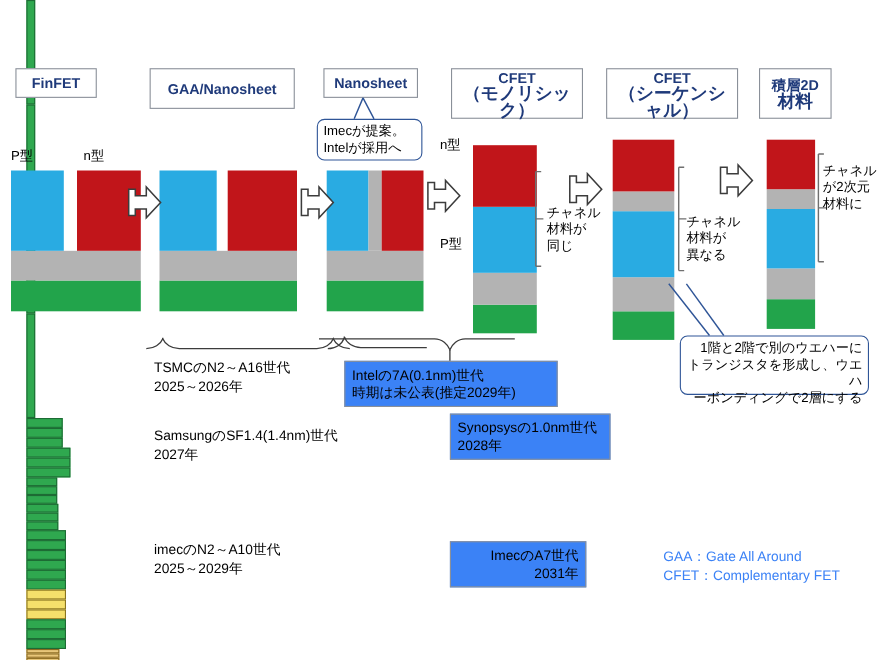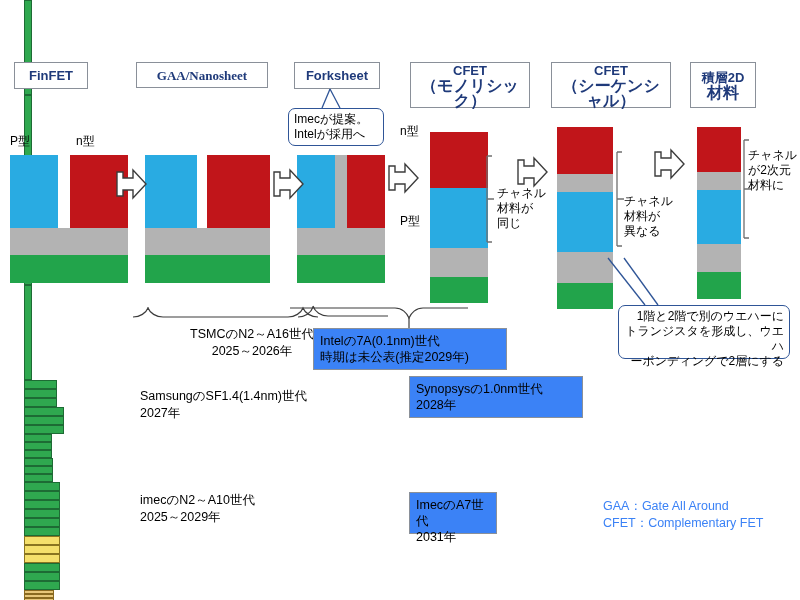--- a/index.html
+++ b/index.html
@@ -90,26 +90,26 @@
 </style>
 </head>
 <body>
 
 <div id="stage">
 
   <div class="titlebox" style="left:14px;top:62px;width:74px;height:27px;">
     <span>FinFET</span>
   </div>
 
-  <div class="titlebox" style="left:136px;top:62px;width:132px;height:26px;font-family:Liberation Serif, serif;">
+  <div class="titlebox" style="left:136px;top:62px;width:132px;height:37px;">
     <span>GAA/Nanosheet</span>
   </div>
 
   <div class="titlebox" style="left:294px;top:62px;width:86px;height:27px;">
-    <span>Forksheet</span>
+    <span>Nanosheet</span>
   </div>
 
   <div class="titlebox" style="left:410px;top:62px;width:120px;height:46px;">
     <span>CFET</span>
     <span class="sub">（モノリシック）</span>
   </div>
 
   <div class="titlebox" style="left:551px;top:62px;width:120px;height:46px;">
     <span>CFET</span>
     <span class="sub">（シーケンシャル）</span>
@@ -223,32 +223,32 @@
 
   </div>
   <div class="note" style="left:748px;top:148px;width:56px;">チャネル
 が2次元
 材料に</div>
 
   <div class="callout" style="left:618px;top:305px;width:172px;height:54px;text-align:right;">1階と2階で別のウエハーに
 トランジスタを形成し、ウエハ
 ーボンディングで2層にする</div>
 
-  <div class="ptext" style="left:152px;top:326px;width:200px;text-align:center;">TSMCのN2～A16世代
+  <div class="ptext" style="left:140px;top:326px;width:200px;">TSMCのN2～A16世代
 2025～2026年</div>
   <div class="ptext" style="left:140px;top:388px;width:230px;">SamsungのSF1.4(1.4nm)世代
 2027年</div>
   <div class="ptext" style="left:140px;top:492px;width:210px;">imecのN2～A10世代
 2025～2029年</div>
 
   <div class="rbox" style="left:313px;top:328px;width:194px;height:42px;">Intelの7A(0.1nm)世代
 時期は未公表(推定2029年)</div>
-  <div class="rbox" style="left:409px;top:376px;width:174px;height:42px;">Synopsysの1.0nm世代
+  <div class="rbox" style="left:409px;top:376px;width:146px;height:42px;">Synopsysの1.0nm世代
 2028年</div>
-  <div class="rbox" style="left:409px;top:492px;width:88px;height:42px;">ImecのA7世代
+  <div class="rbox" style="left:409px;top:492px;width:124px;height:42px;text-align:right;">ImecのA7世代
 2031年</div>
 
   <div class="legend" style="left:603px;top:498px;width:190px;">GAA：Gate All Around
 CFET：Complementary FET</div>
 
   <svg class="ovl" viewBox="0 0 800 600">
 
     <g fill="#ffffff" stroke="#3c3c3c" stroke-width="1.4">
       <path d="M117,172 L117,196 L123,196 L123,190 L133,190 L133,198 L146,184 L133,170 L133,178 L123,178 L123,172 Z"></path>
     </g>

